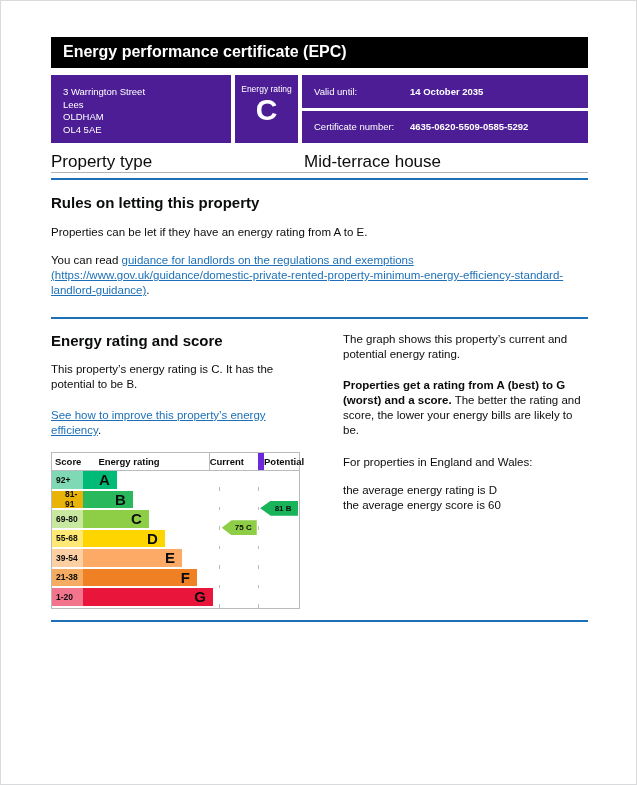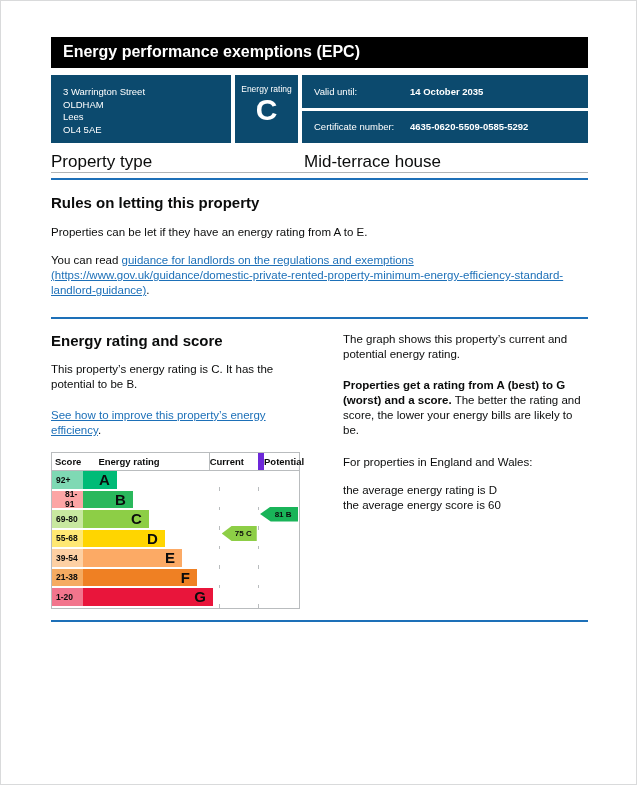--- a/index.html
+++ b/index.html
@@ -8,21 +8,21 @@
     border:1px solid #d9dadb; background:#fff; overflow:hidden;
     font-family:"Liberation Sans", sans-serif; color:#0b0c0c;
   }
   .content { padding:36px 48px 0 50px; }
 
   
   .title-bar { background:#000; color:#fff; font-weight:bold; font-size:16px; padding:6px 12px 7px; }
 
   
   .summary-row { display:flex; gap:4px; margin-top:7px; height:68px; }
-  .blue { background:#0c4a6e; color:#fff; box-sizing:border-box; }
+  .blue { background:#4c1d95; color:#fff; box-sizing:border-box; }
   .address-box { width:180px; font-size:9.5px; line-height:12.5px; padding:11px 0 0 12px; }
   .rating-box { width:63px; text-align:center; }
   .rating-box .rlabel { font-size:8.5px; margin-top:9px; }
   .rating-box .rvalue { font-size:30px; font-weight:bold; line-height:30px; margin-top:1px; }
   .validity-col { display:flex; flex-direction:column; gap:3px; flex:1; }
   .validity-box { flex:1; display:flex; align-items:center; font-size:9.5px; padding-left:12px; }
   .validity-box .lbl { width:96px; }
   .validity-box .val { font-weight:bold; }
 
   
@@ -54,38 +54,38 @@
   .chart { width:249px; border:1px solid #b9bcbe; margin-top:14px; box-sizing:border-box; }
   .chart-header { display:flex; border-bottom:1px solid #b9bcbe; font-weight:bold; font-size:9.5px; height:17px; align-items:center;gap:14px; }
   .ch-score { width:31px; padding-left:3px; box-sizing:border-box; }
   .ch-rating { width:137px; padding-left:3px; box-sizing:border-box; }
   .ch-current { width:39px; text-align:center; border-left:1px solid #b9bcbe; align-self:stretch; line-height:17px; box-sizing:border-box; }
   .ch-potential { width:41px; text-align:center; border-left:6px solid #6d28d9; align-self:stretch; line-height:17px; box-sizing:border-box; }
   .chart-row { display:flex; height:19.5px; }
   .score-cell { width:31px; box-sizing:border-box; border-bottom:2px solid #fff; font-size:8.5px; font-weight:bold; padding-left:4px; display:flex; align-items:center; }
   .rating-area { width:137px; box-sizing:border-box; border-bottom:2px solid #fff; }
   .rating-bar { height:100%; box-sizing:border-box; text-align:right; padding-right:7px; font-weight:bold; font-size:15px; line-height:17.5px; }
-  .cur-cell, .pot-cell { border-left:1px solid #b9bcbe; box-sizing:border-box; display:flex; align-items:flex-start; justify-content:center;margin-top:16px; }
+  .cur-cell, .pot-cell { border-left:1px solid #b9bcbe; box-sizing:border-box; display:flex; align-items:center; justify-content:center;margin-top:16px; }
   .cur-cell { width:39px; } .pot-cell { width:41px; }
   .arrow { height:15px; display:flex; align-items:center; justify-content:center; font-size:8px; font-weight:bold; padding-left:8px; box-sizing:border-box; clip-path:polygon(0 50%, 28% 0, 100% 0, 100% 100%, 28% 100%); color:#0b0c0c; }
   .arrow-cur { width:35px; } .arrow-pot { width:38px; }
 </style>
 </head>
 <body>
 
 <div class="page">
   <div class="content">
 
-    <div class="title-bar">Energy performance exemptions (EPC)</div>
+    <div class="title-bar">Energy performance certificate (EPC)</div>
 
     <div class="summary-row">
       <div class="blue address-box">
         <div>3 Warrington Street</div>
+        <div>Lees</div>
         <div>OLDHAM</div>
-        <div>Lees</div>
         <div>OL4 5AE</div>
       </div>
       <div class="blue rating-box">
         <div class="rlabel">Energy rating</div>
         <div class="rvalue">C</div>
       </div>
       <div class="validity-col">
         <div class="blue validity-box">
           <span class="lbl">Valid until:</span>
           <span class="val">14 October 2035</span>
@@ -128,21 +128,21 @@
           <div id="chart-rows">
               <div class="chart-row">
                 <div class="score-cell" style="background: rgb(127, 217, 180);">92+</div>
                 <div class="rating-area">
                   <div class="rating-bar" style="width: 34px; background: rgb(0, 187, 119);">A</div>
                 </div>
                 <div class="cur-cell"></div>
                 <div class="pot-cell"></div>
               </div>
               <div class="chart-row">
-                <div class="score-cell" style="background: #fca5a5; padding-left: 13px;">81-91</div>
+                <div class="score-cell" style="background: #eab308; padding-left: 13px;">81-91</div>
                 <div class="rating-area">
                   <div class="rating-bar" style="width: 50px; background: rgb(42, 184, 92);">B</div>
                 </div>
                 <div class="cur-cell"></div>
                 <div class="pot-cell">
                   <div class="arrow arrow-pot" style="background: rgb(25, 180, 89);">81 B</div>
                 </div>
               </div>
               <div class="chart-row">
                 <div class="score-cell" style="background: rgb(200, 232, 160);">69-80</div>

